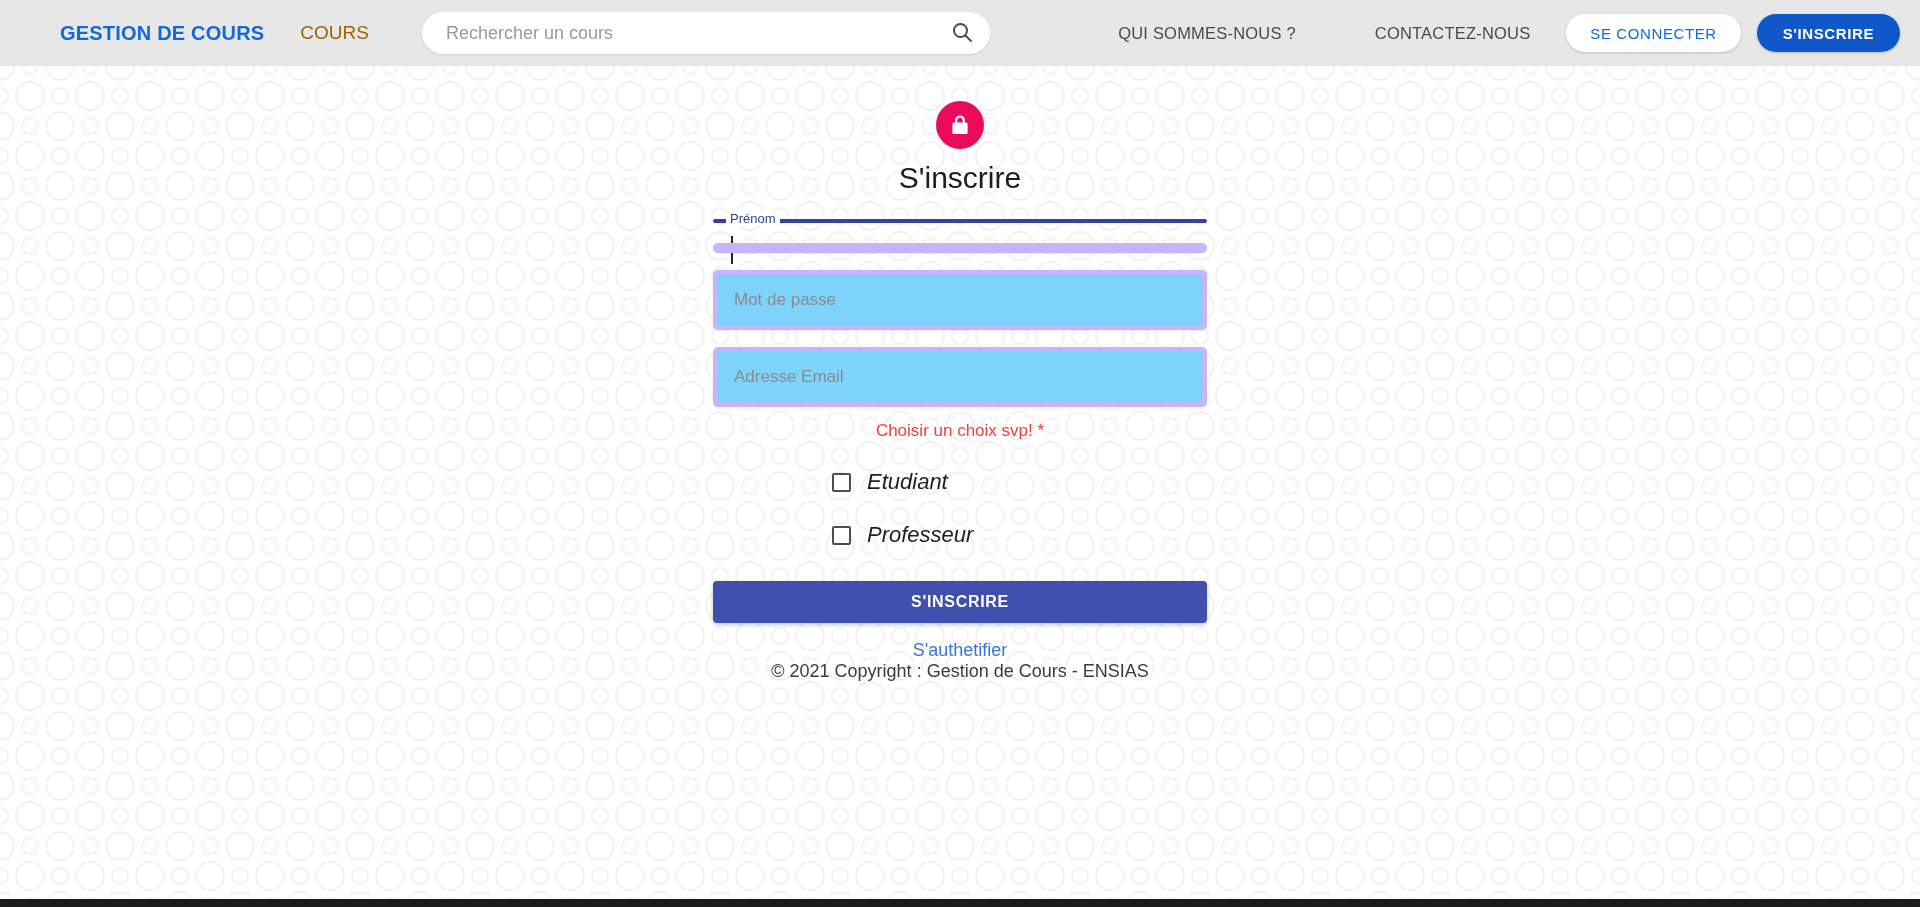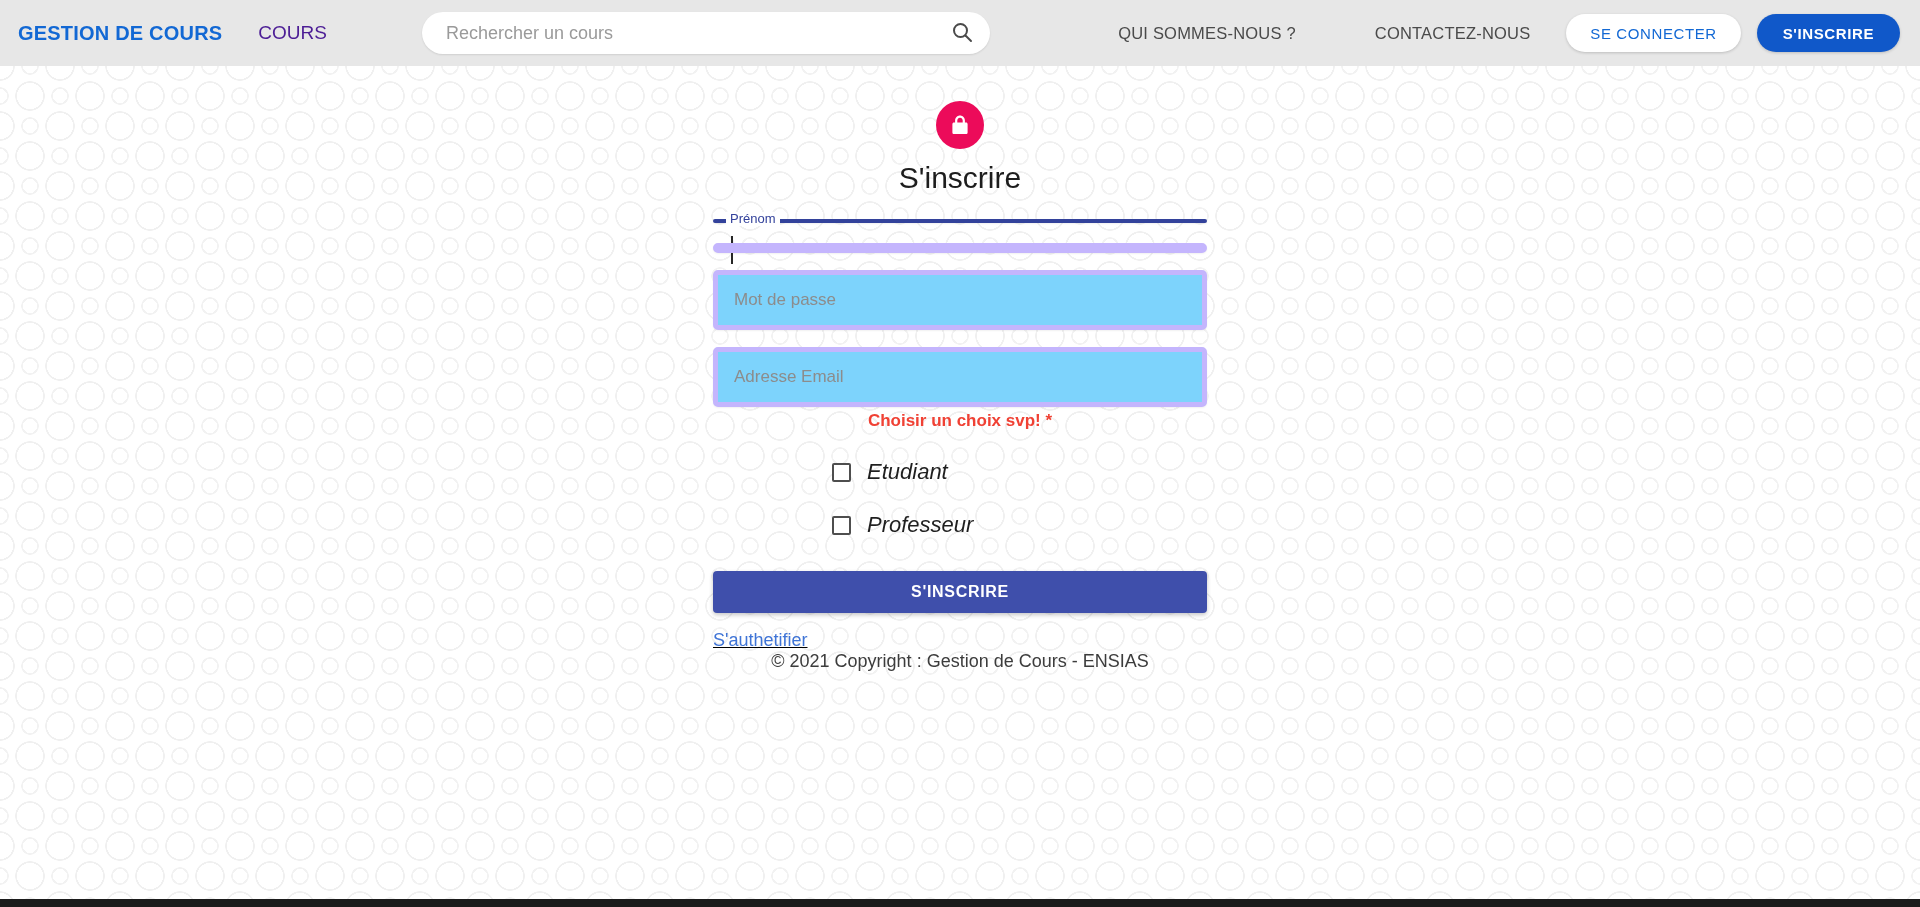--- a/index.html
+++ b/index.html
@@ -36,32 +36,33 @@
 
   
   #topbar {
     position: absolute;
     left: 0; top: 0;
     width: 1920px; height: 66px;
     background: #e7e7e7;
     display: flex;
     align-items: center;
     z-index: 5;
+    padding-left: 42px;
   }
   .brand {
     margin-left: 18px;
     color: #1268d4;
     font-weight: bold;
     font-size: 20px;
     letter-spacing: 0.2px;
     white-space: nowrap;
   }
   .nav-cours {
     margin-left: 36px;
-    color: #4c1d95;
+    color: #a16207;
     font-size: 19px;
     white-space: nowrap;
   }
   .search-wrap {
     position: absolute;
     left: 422px; top: 12px;
     width: 568px; height: 42px;
     background: #ffffff;
     border-radius: 21px;
     display: flex;
@@ -201,25 +202,25 @@
   .caret {
     position: absolute;
     left: 16px; top: 15px;
     width: 1.5px; height: 28px;
     background: #262626;
   }
 
   .field-full { margin-top: 17px; }
 
   .error-msg {
-    margin-top: 4px;
+    margin-top: 14px;
     text-align: center;
     color: #f04134;
     font-size: 17px;
-    font-weight: 700;
+    font-weight: 400;
   }
   .error-msg .star { color: #f04134; }
 
   .question {
     margin-top: 16px;
     text-align: center;
     font-size: 21px;
     color: #2e2e2e;
     padding-right: 22px;
   }
@@ -361,21 +362,21 @@
         <span class="choice-label">Etudiant</span>
       </label>
       <label class="choice">
         <span class="cbox"></span>
         <span class="choice-label">Professeur</span>
       </label>
     </div>
 
     <button class="btn-submit">S'INSCRIRE</button>
 
-    <div style="text-decoration:underline;">
+    <div style="text-align:center;">
       <a class="auth-link">S'authetifier</a>
     </div>
 
     <div style="text-align:center;">
       <span class="copyright">© 2021 Copyright : Gestion de Cours - ENSIAS</span>
     </div>
   </div>
 </div>
 
 <div id="bottom-edge"></div>

